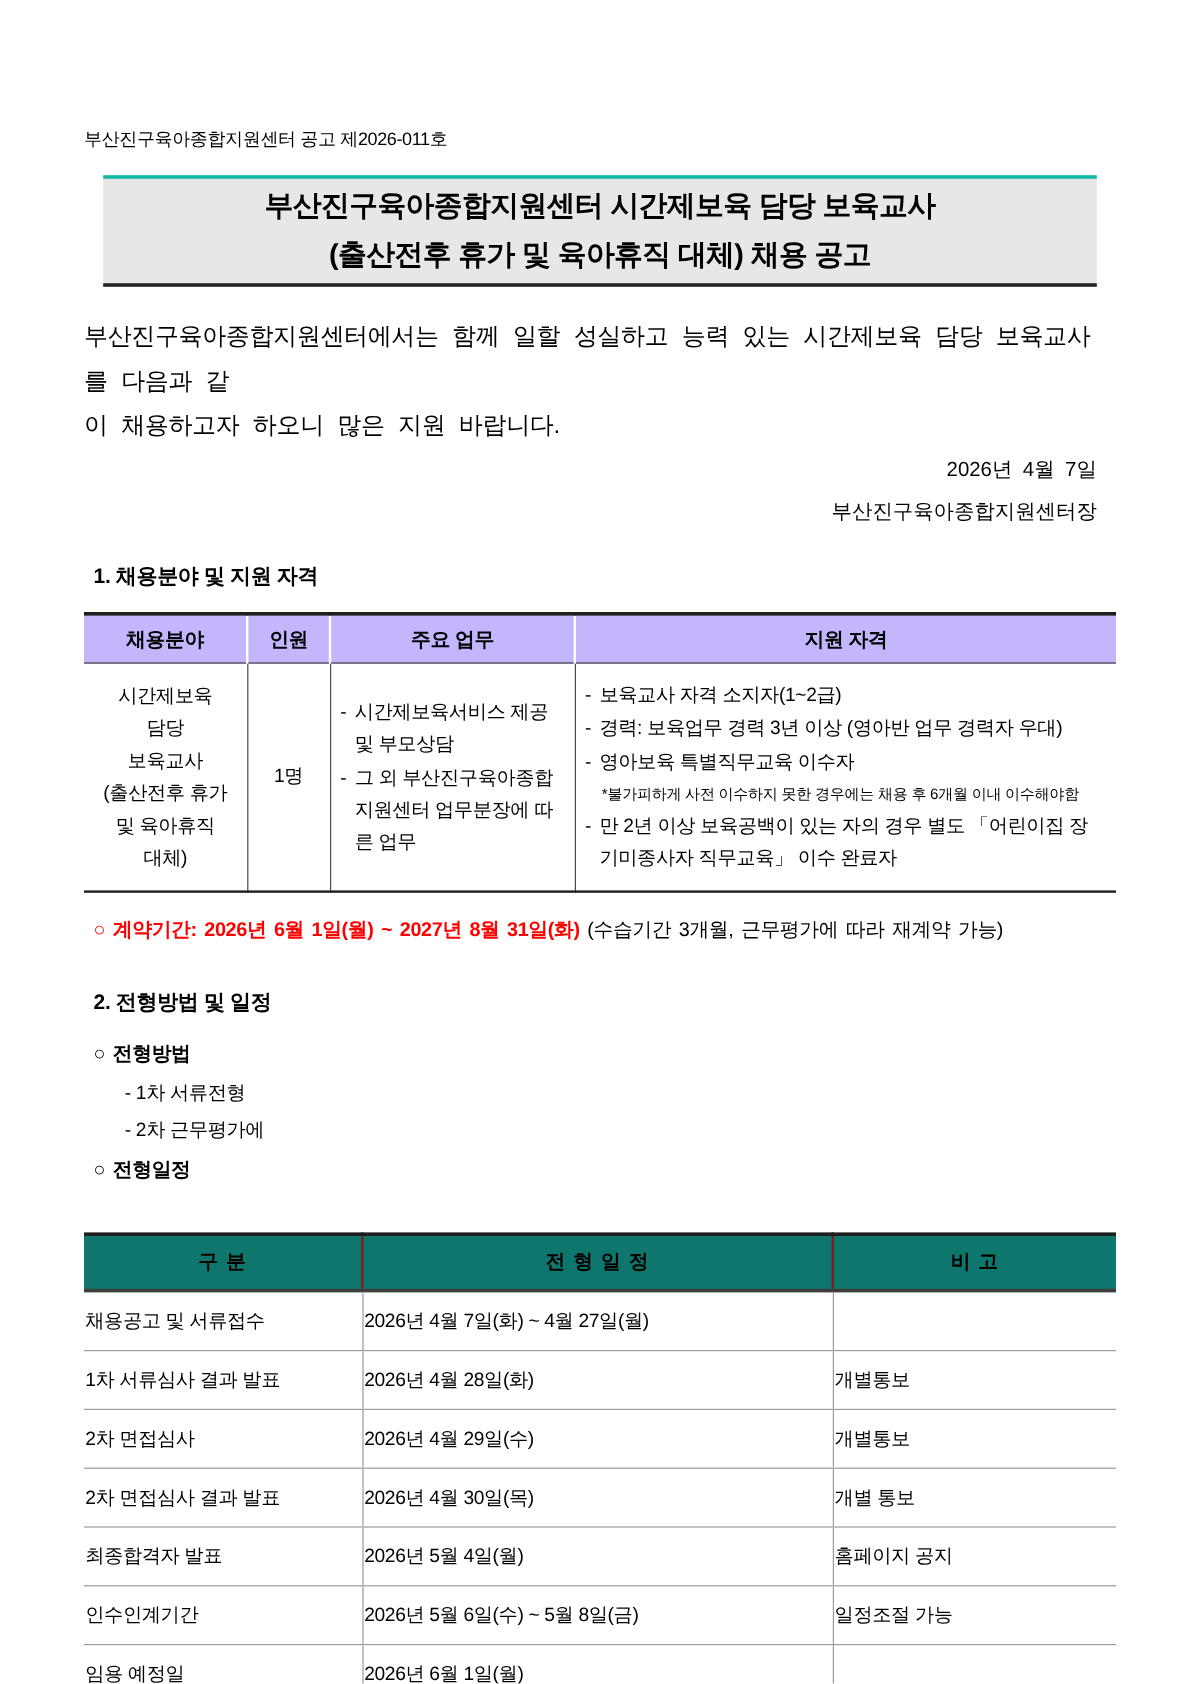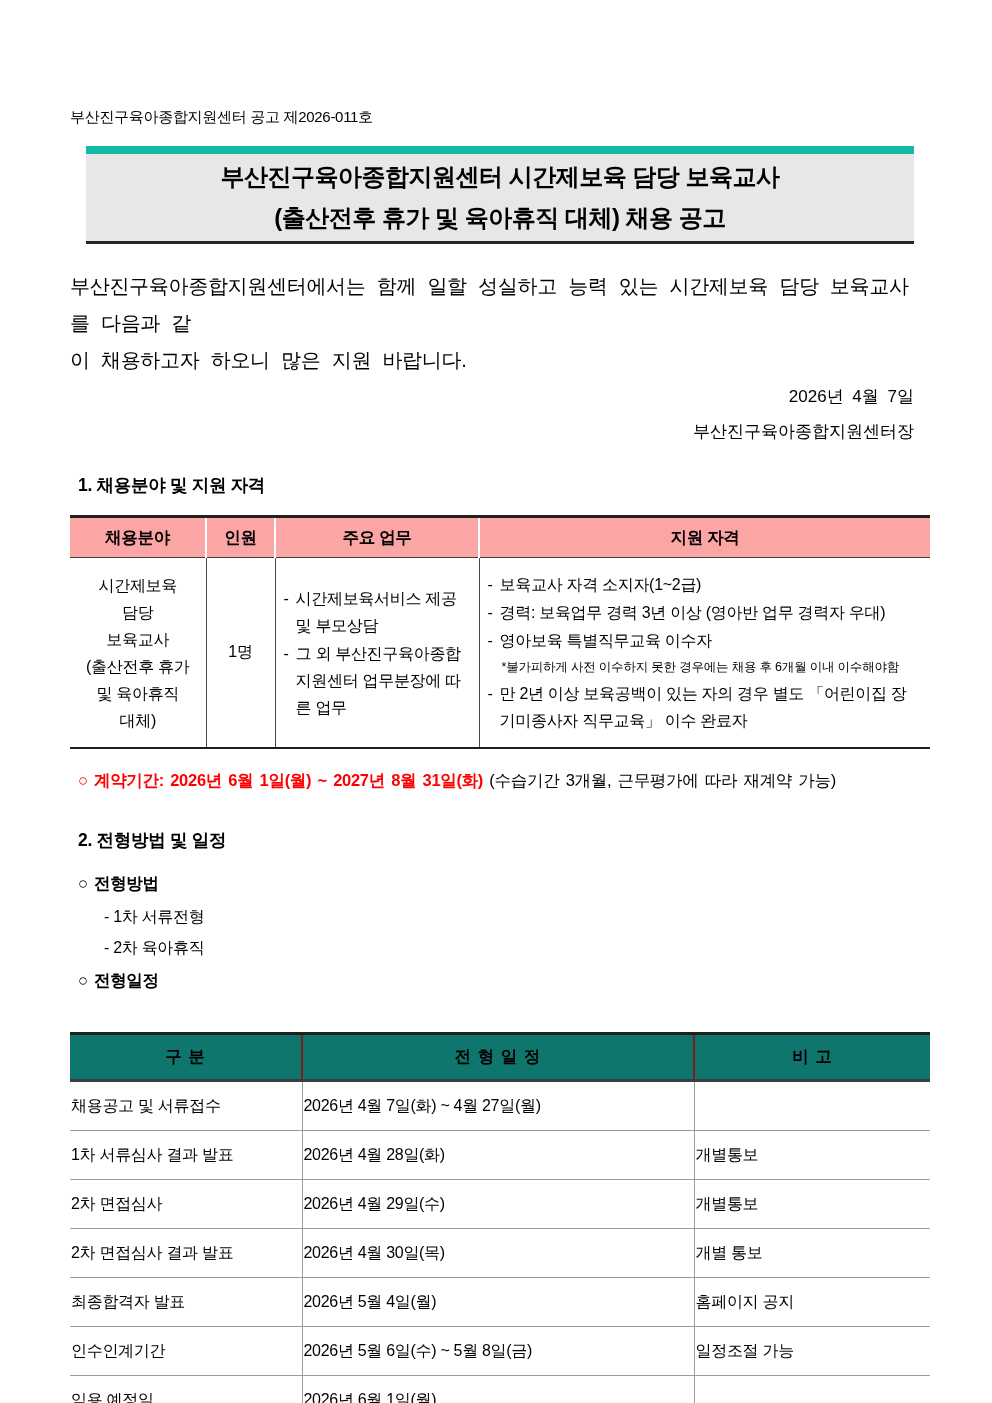--- a/index.html
+++ b/index.html
@@ -13,21 +13,21 @@
     color:#000000;
   }
   .doc-number{
     font-size:15px;
     line-height:22px;
     margin-bottom:18px;
     letter-spacing:-0.3px;
   }
   .title-box{
     background:#e7e7e7;
-    border-top:8px solid #14b8a6;
+    border-top:3px solid #14b8a6;
     border-bottom:3px solid #262626;
     text-align:center;
     font-weight:bold;
     font-size:24px;
     line-height:41px;
     padding:2px 0 3px 0;
     white-space:pre-line;
     letter-spacing:-0.5px;
     margin-left:16px;
   }
@@ -47,21 +47,21 @@
   }
   .section-heading{
     font-size:17.5px;
     font-weight:bold;
     margin:24px 0 0 8px;
     letter-spacing:-0.3px;
   }
   table{border-collapse:collapse;width:860px;table-layout:fixed;}
   .t1{margin-top:18px;border-top:3px solid #1f1f1f;border-bottom:2px solid #1f1f1f;}
   .t1 th{
-    background:#fca5a5;
+    background:#c4b5fd;
     font-weight:bold;
     font-size:16.5px;
     height:37px;
     border-bottom:1px solid #3f3f3f;
     letter-spacing:-0.3px;
   }
   .t1 th + th{border-left:2px solid #ffffff;}
   .t1 td{
     vertical-align:middle;
     font-size:16px;
@@ -196,21 +196,21 @@
   </div>
 
   <h2 class="section-heading" style="margin-top:30px;">2. 전형방법 및 일정</h2>
 
   <div class="bullets">
     <div class="bullet-line bold">
       <span>○</span>
       <span>전형방법</span>
     </div>
     <div class="sub-item"><span>-</span> <span>1차 서류전형</span></div>
-    <div class="sub-item"><span>-</span> <span>2차 육아휴직</span></div>
+    <div class="sub-item"><span>-</span> <span>2차 근무평가에</span></div>
     <div class="bullet-line bold">
       <span>○</span>
       <span>전형일정</span>
     </div>
   </div>
 
   <table class="t2" style="margin-top:34px;">
     <colgroup>
         <col style="width:232px">
         <col style="width:392px">

